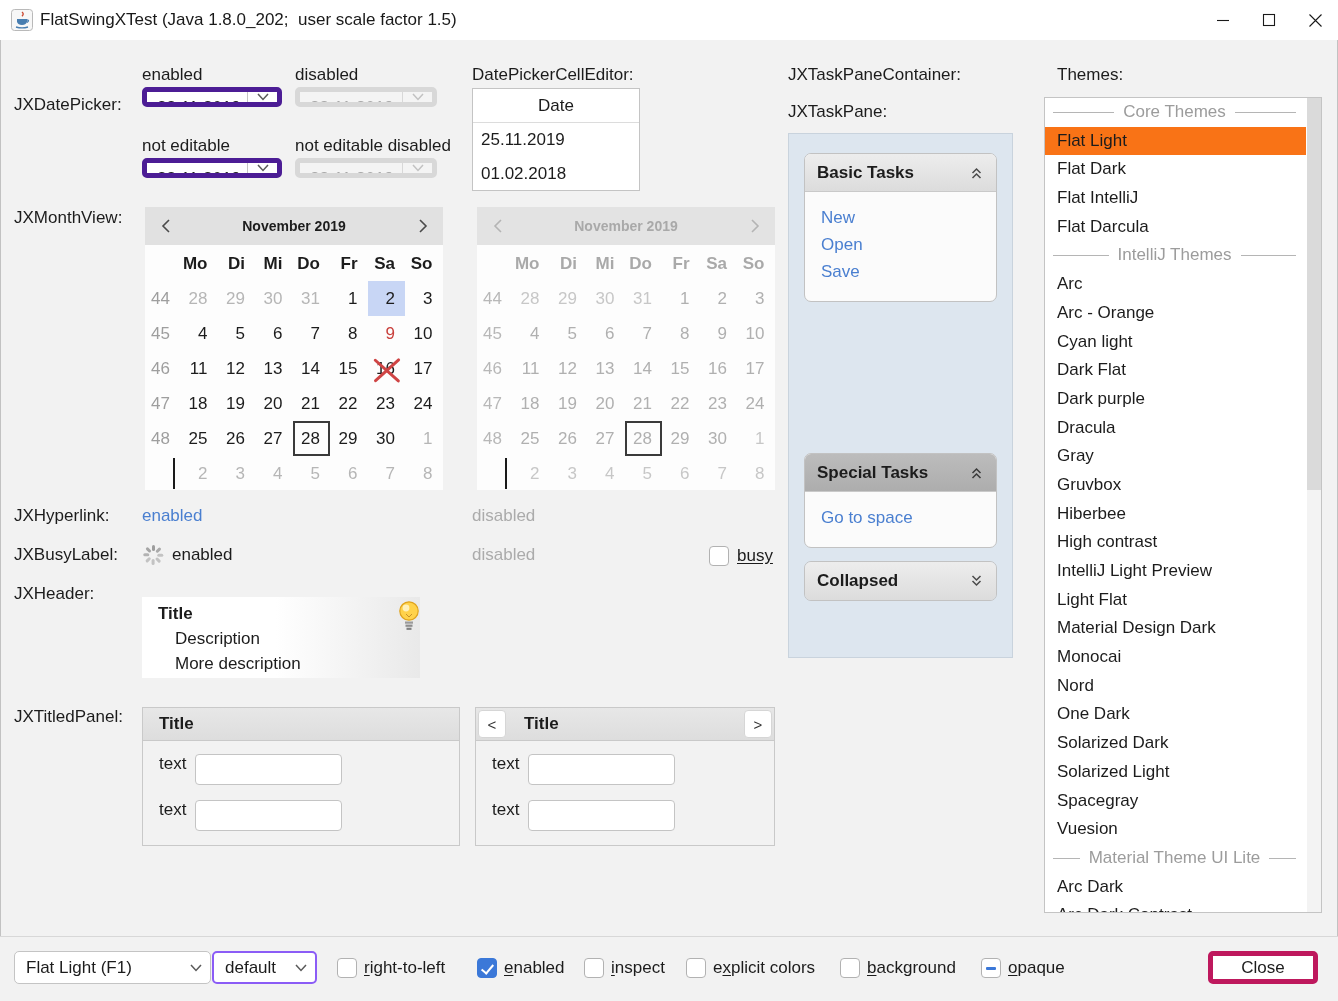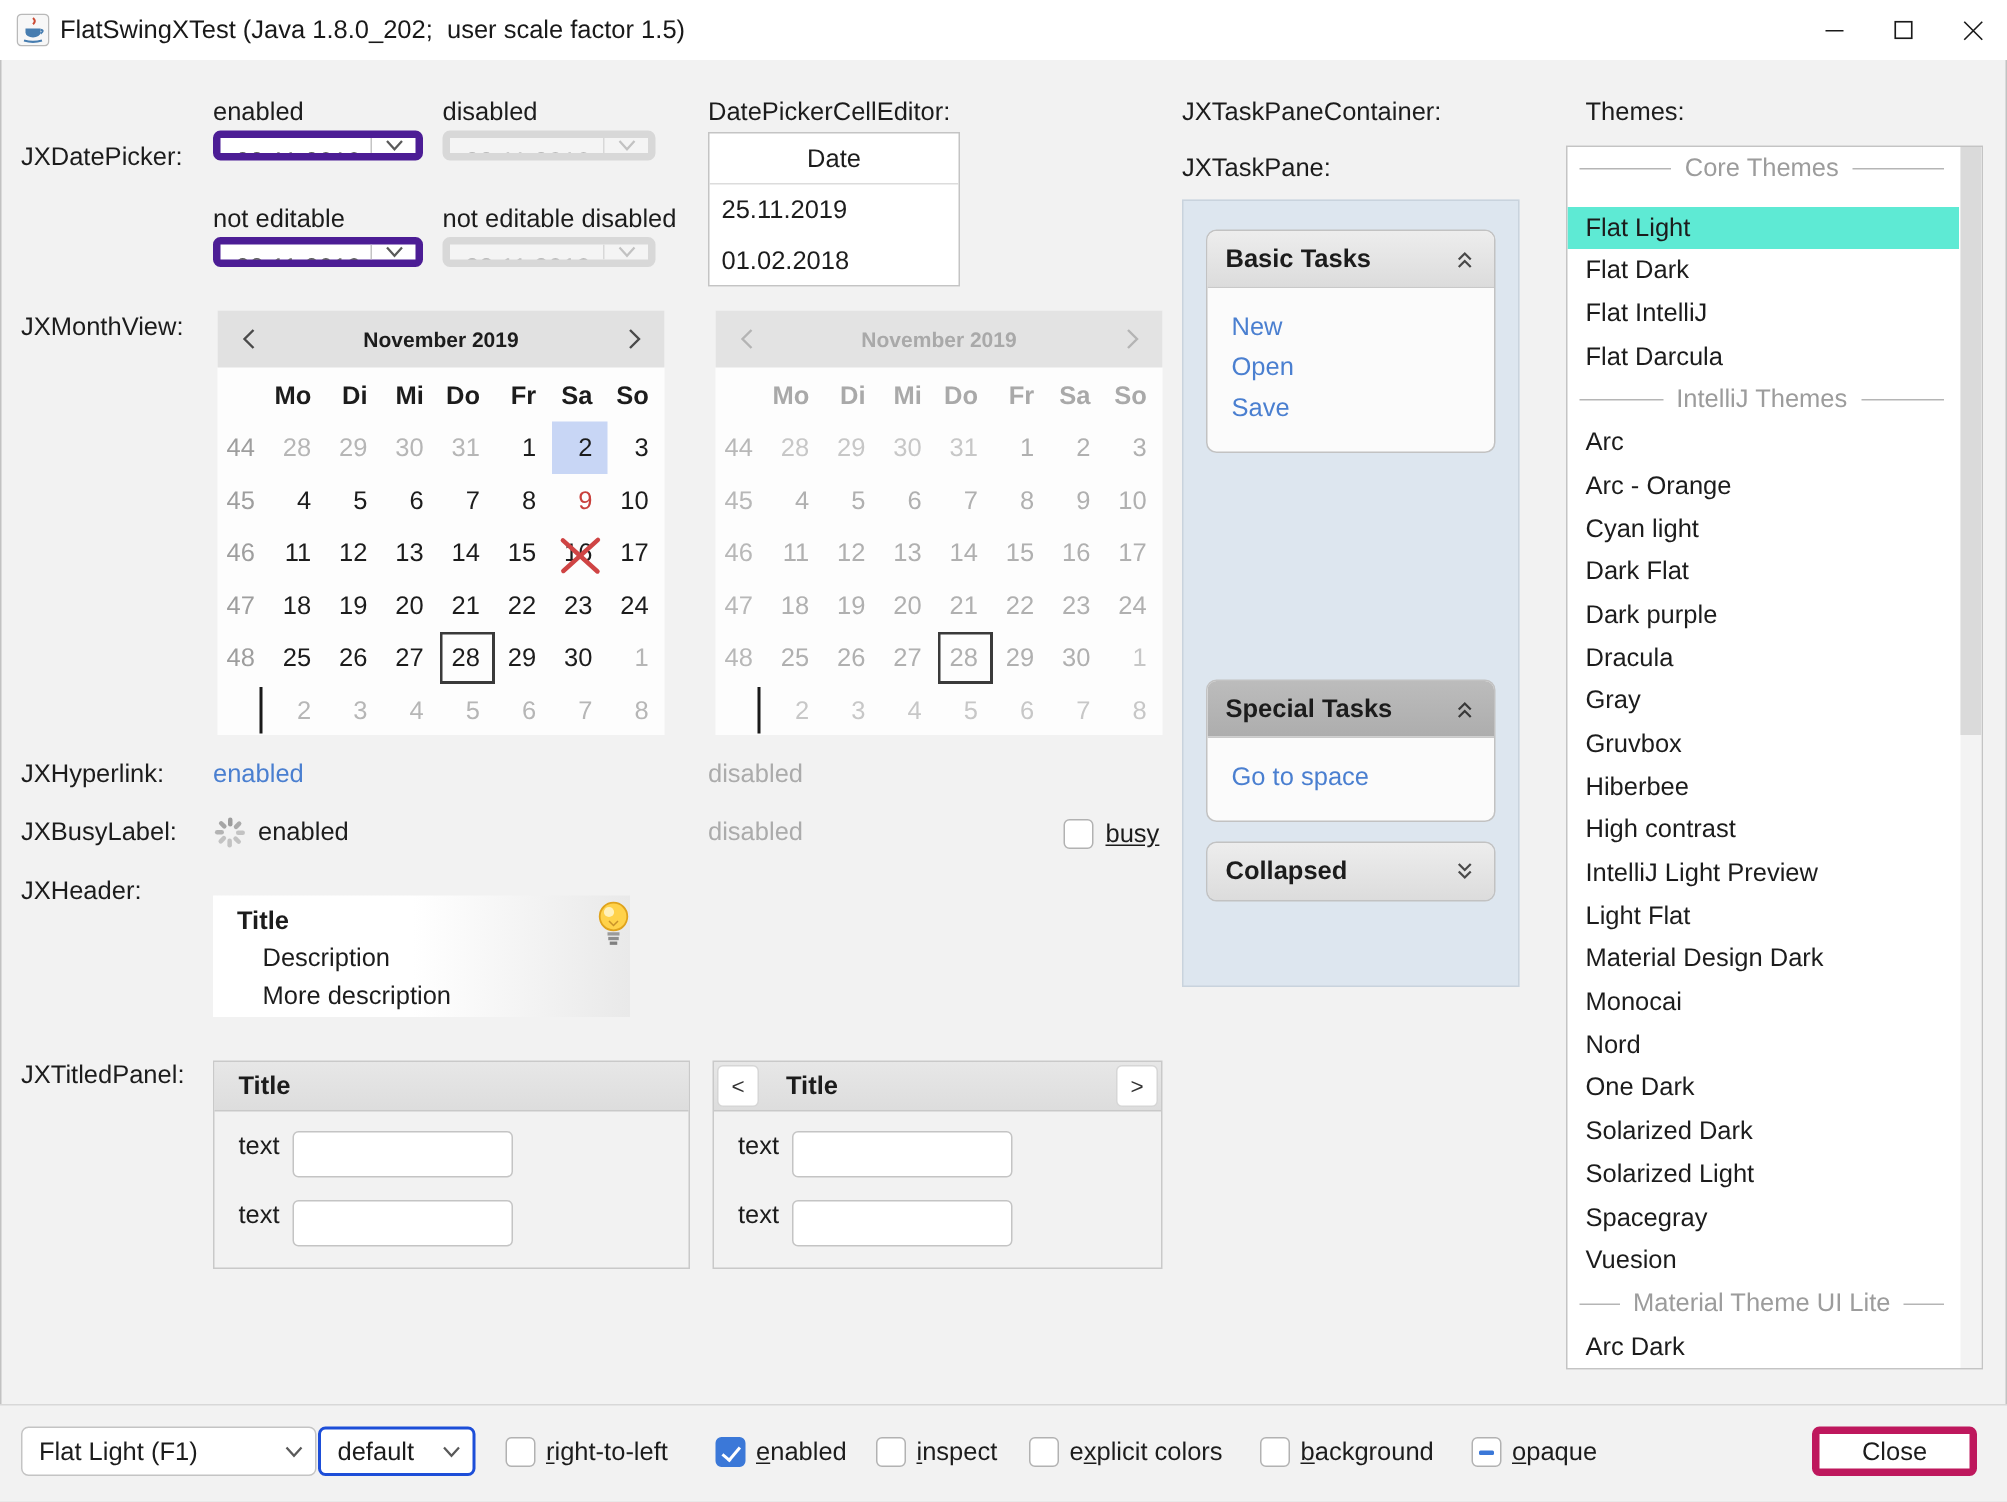--- a/index.html
+++ b/index.html
@@ -101,33 +101,33 @@
   .tp-header.focused { background:linear-gradient(#bcbcbc,#adadad); }
   .tp-title { font-weight:bold; font-size:17px; flex:1; }
   .tp-folder { width:22px; height:17px; margin-right:11px; }
   .tp-content { padding:12px 0 16px 16px; }
   .tp-link { color:#4a7fd0; font-size:17px; height:27px; line-height:27px; cursor:pointer; }
 
   
   .themes-box { position:absolute; left:1044px; top:97px; width:278px; height:816px; background:#fff; border:1px solid #c4c4c4; overflow:hidden; }
   .themes-items { position:absolute; left:0; top:0; right:0; }
   .theme-item { height:28.7px; line-height:28.7px; padding-left:12px; width:calc(100% - 15px); font-size:17px; white-space:nowrap; }
-  .theme-item.selected { background:#5eead4;margin-top:11px; }
+  .theme-item.selected { background:#f97316; }
   .theme-item.separator { display:flex; align-items:center; color:#9c9c9c; padding:0 10px 0 8px; }
   .theme-item.separator .ti-label { padding:0 9px; }
   .theme-item.separator::before, .theme-item.separator::after { content:''; flex:1; height:1px; background:#b5b5b5; }
   .themes-sb { position:absolute; right:0; top:0; bottom:0; width:14px; background:#f3f3f3; }
   .themes-thumb { position:absolute; left:0; top:0; width:14px; height:392px; background:#dadada; }
 
   
   .bottombar { position:absolute; left:0; top:936px; width:100%; height:65px; background:#f2f2f2; border-top:1px solid #d8d8d8; }
   .combo { position:absolute; height:33px; background:#fff; border:1px solid #c4c4c4; border-radius:5px; display:flex; align-items:center; }
   .combo .val { flex:1; padding-left:11px; font-size:17px; white-space:nowrap; }
   .combo .arrow { width:29px; display:flex; align-items:center; justify-content:center; }
-  .combo.focus { border:2px solid #1d4ed8; }
+  .combo.focus { border:2px solid #8b5cf6; }
   .btn { position:absolute; background:#fff; border:5px solid #be185d; border-radius:5px; display:flex; align-items:center; justify-content:center; font-size:17px; }
 </style>
 </head>
 <body>
 
 <div class="app">
 
   <div class="titlebar">
     <span class="java-icon">
       <svg width="22" height="22" viewBox="0 0 22 22">

